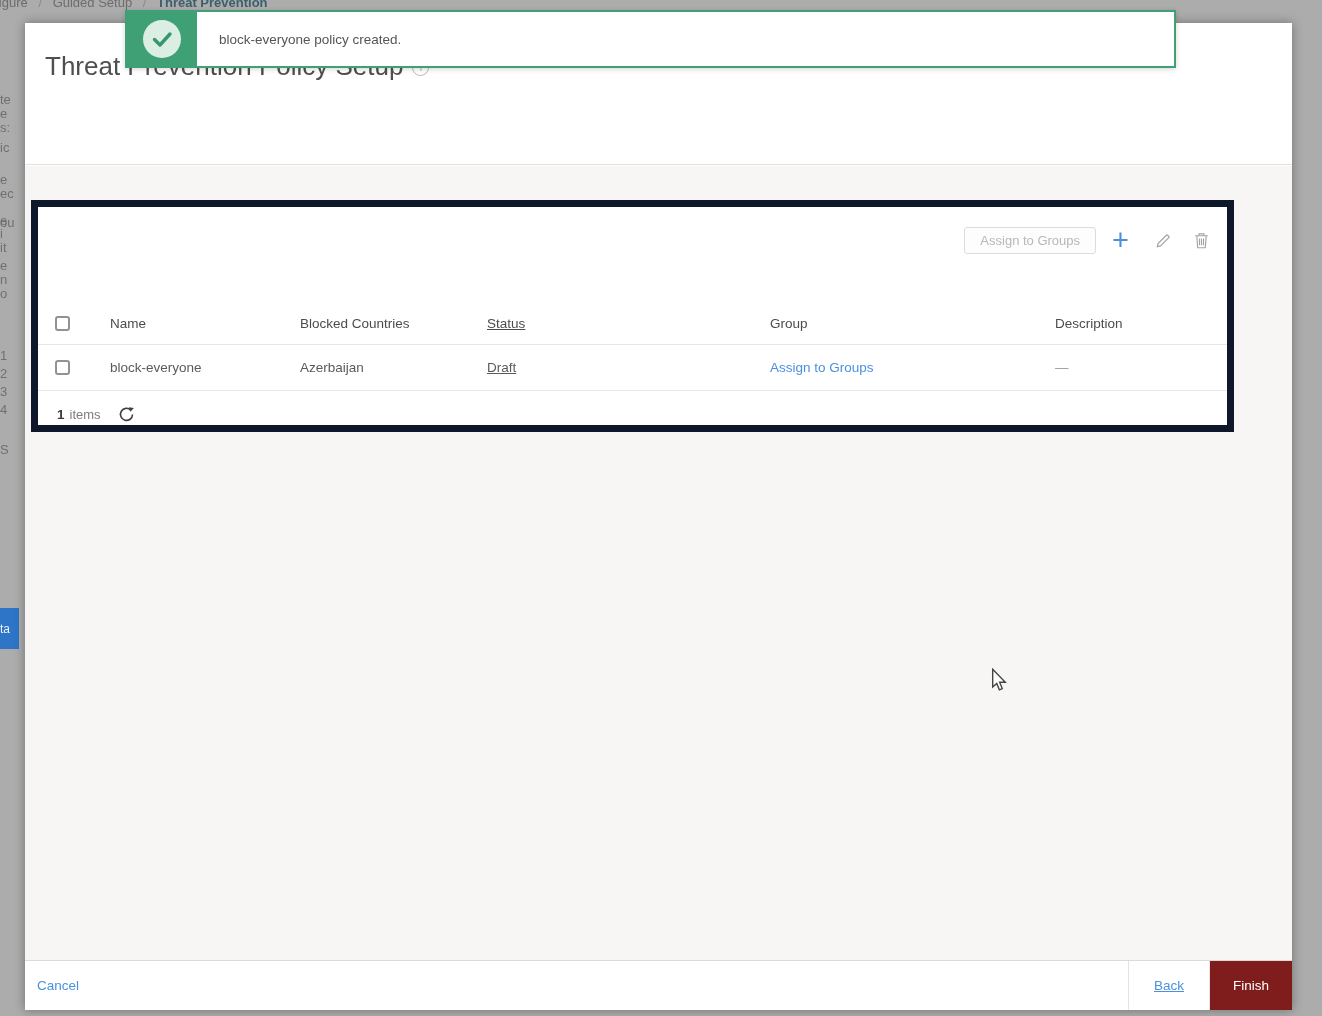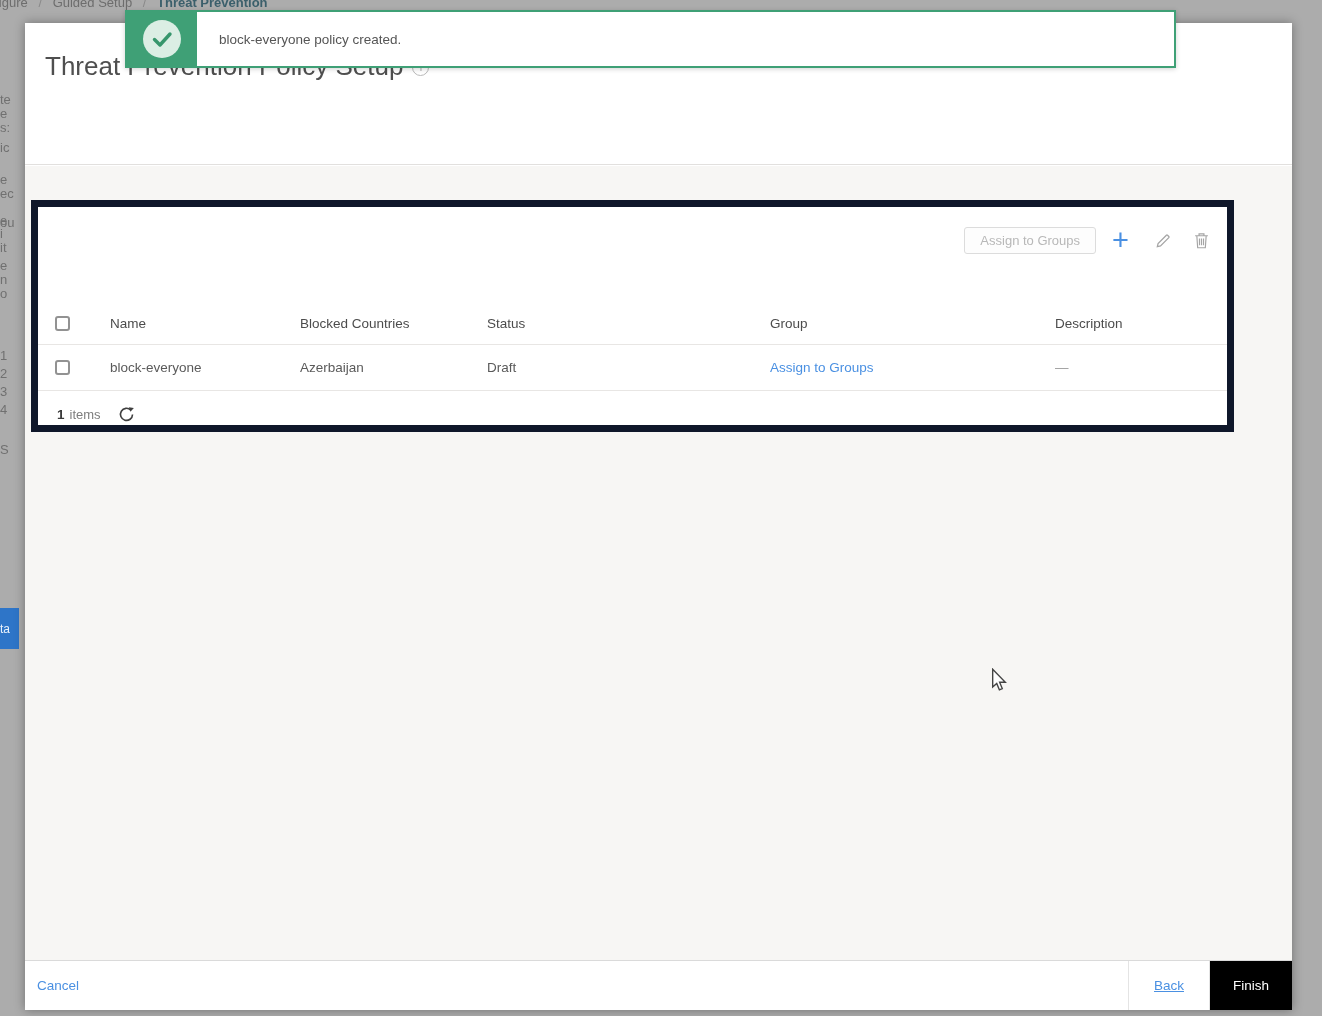--- a/index.html
+++ b/index.html
@@ -66,38 +66,38 @@
   .plus-icon { color: #4a90e2; font-size: 29px; font-weight: 300; line-height: 26px; margin: 0 15px 0 16px; cursor: pointer; }
   .tool-icon { margin: 0 11px; cursor: pointer; display: inline-flex; align-items: center; }
   .tool-icon:last-child { margin-right: 2px; }
 
   .table-head, .table-row { position: absolute; left: 0; right: 0; display: flex; align-items: center; font-size: 13.5px; }
   .table-head { top: 96px; height: 42px; border-bottom: 1px solid #e8e6e4; color: #4c4c4c; }
   .table-row  { top: 138px; height: 46px; border-bottom: 1px solid #e8e6e4; color: #5a5a5a; }
   .col-check { width: 72px; padding-left: 17px; }
   .col-name { width: 190px; }
   .col-countries { width: 187px; }
-  .col-status { width: 283px; }
+  .col-status { width: 283px; text-decoration: underline; }
   .col-group { width: 285px; }
   .col-desc { flex: 1; }
   .checkbox { width: 15px; height: 15px; border: 2px solid #929292; border-radius: 3px; background: #fff; cursor: pointer; }
   .row-link { color: #4a90e2; cursor: pointer; }
   .dash { color: #9a9a9a; }
 
   .table-summary { position: absolute; top: 184px; left: 0; right: 0; height: 47px; display: flex; align-items: center; padding-left: 19px; font-size: 13px; color: #7d7d7d; }
   .table-summary b { color: #3a3a3a; margin-right: 5px; font-size: 13.5px; }
   .refresh-icon { margin-left: 17px; cursor: pointer; display: inline-flex; }
 
   
   .footer { position: absolute; left: 0; right: 0; bottom: 0; height: 50px; background: #fff; border-top: 1px solid #dadada; display: flex; align-items: center; }
   .cancel-link { margin-left: 12px; color: #4a90e2; font-size: 13.5px; cursor: pointer; }
   .footer-buttons { margin-left: auto; display: flex; height: 100%; }
   .btn { width: 82px; height: 100%; display: flex; align-items: center; justify-content: center; font-size: 13.5px; cursor: pointer; }
   .btn-back { background: #fff; color: #4a90e2; border-left: 1px solid #e4e4e4; border-right: 1px solid #e4e4e4; text-decoration: underline; }
-  .btn-finish { background: #000000; color: #fff; text-align: right; }
+  .btn-finish { background: #7f1d1d; color: #fff; text-align: right; }
 
   
   .toast {
     position: absolute; left: 125px; top: 10px; width: 1051px; height: 58px;
     background: #fff; border: 2px solid #3fa076; z-index: 50;
     display: flex; align-items: center; box-shadow: 0 1px 5px rgba(0,0,0,.18);
   }
   .toast-icon-block { width: 70px; height: 100%; background: #3fa076; display: flex; align-items: center; justify-content: center; flex: none; }
   .toast-message { margin-left: 22px; font-size: 13.5px; color: #555; }
 

